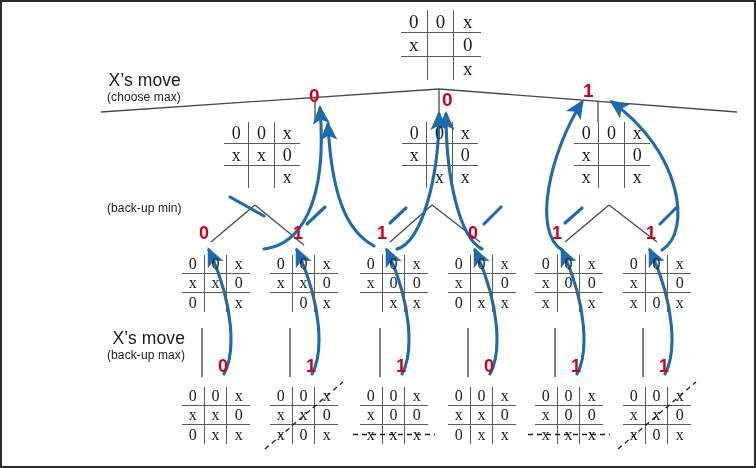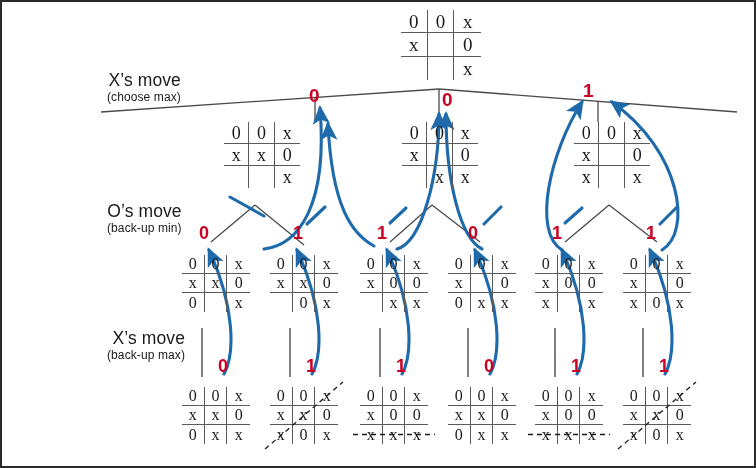--- a/index.html
+++ b/index.html
@@ -97,21 +97,20 @@
       <path d="M580,206 L563,221"></path>
       <path d="M675,205 L658,222"></path>
     </g>
   </svg>
 
   <div class="label" style="left:105px;top:68px;">
     <div class="ttl">X’s move</div>
     <div class="sub">(choose max)</div>
   </div>
   <div class="label" style="left:105px;top:199px;">
-    <div class="ttl">O’s move</div>
     <div class="sub">(back-up min)</div>
   </div>
   <div class="label" style="left:105px;top:326px;">
     <div class="ttl">X’s move</div>
     <div class="sub">(back-up max)</div>
   </div>
 
   <div id="boards">
       <div class="board" style="left: 399px; top: 8px; width: 80px; height: 70px; grid-template-columns: repeat(3, 1fr); grid-template-rows: repeat(3, 1fr); font-size: 19px;">
         <div class="cell r0 c0">0</div>

